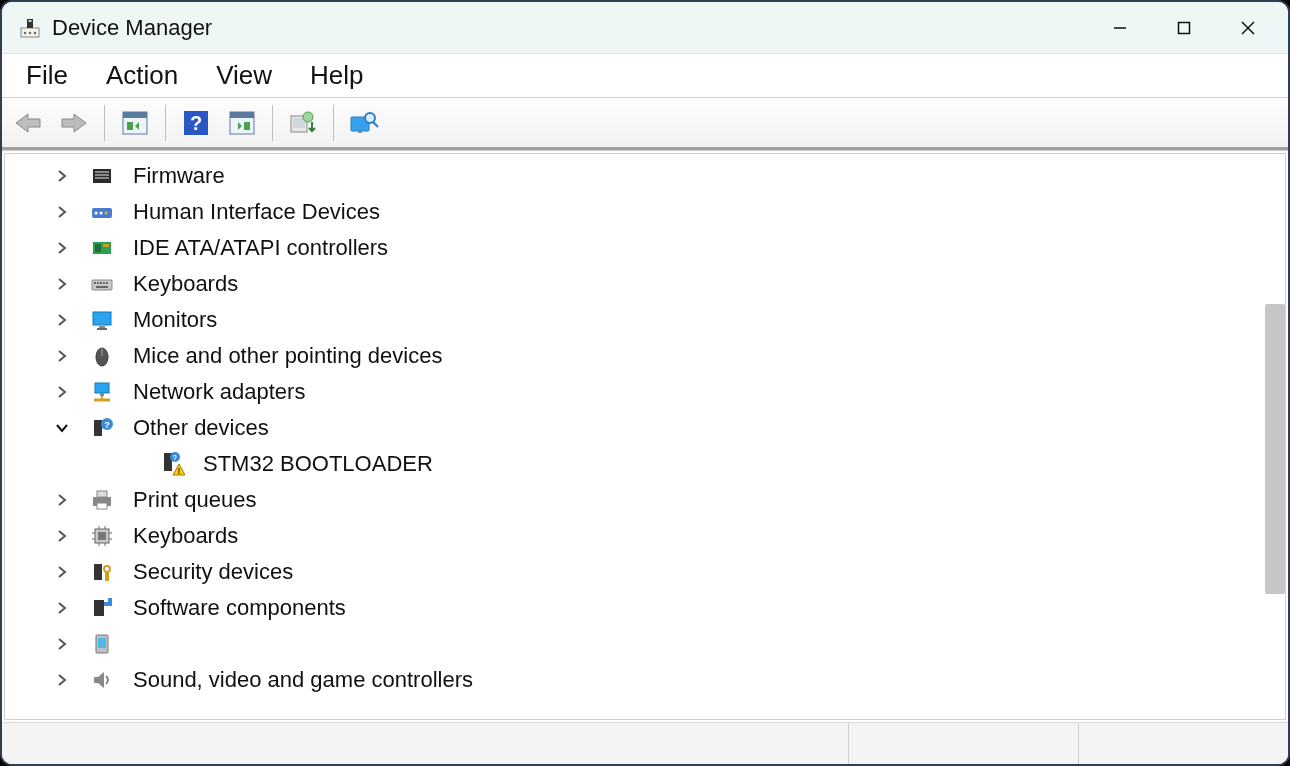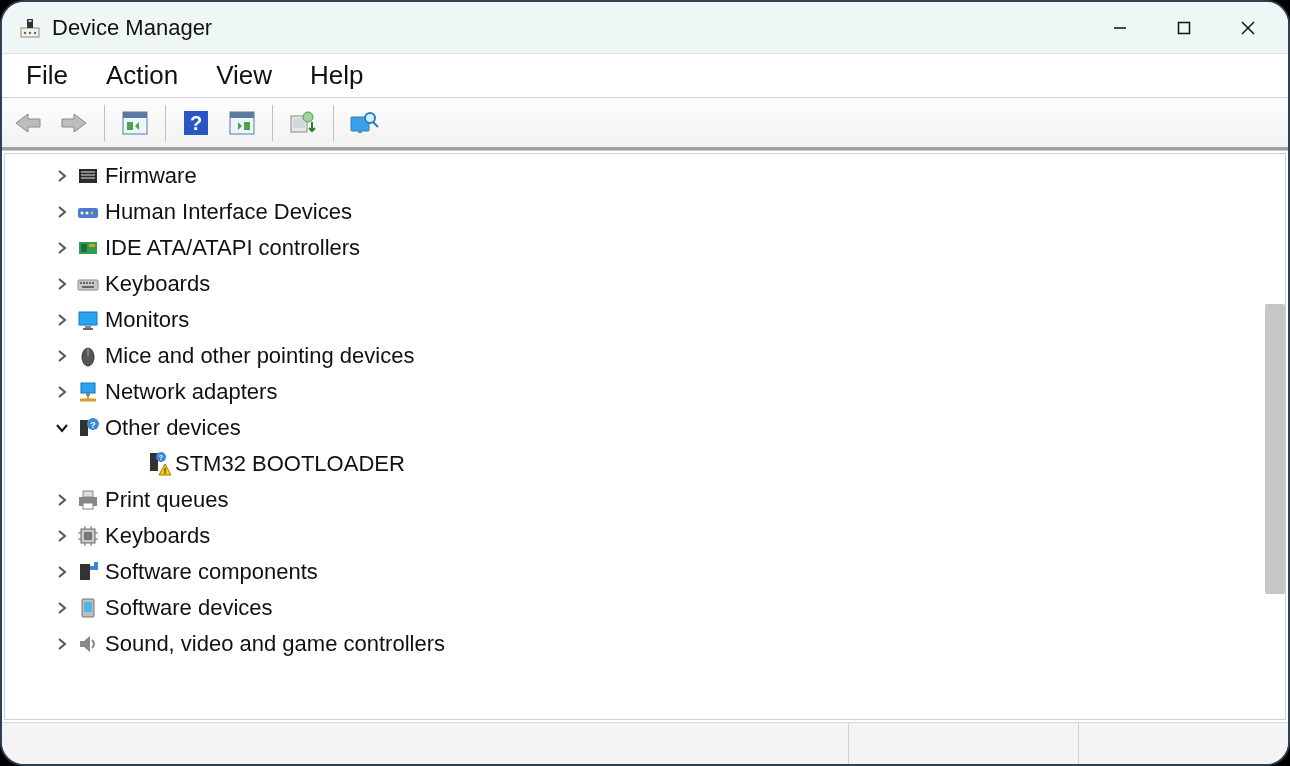--- a/index.html
+++ b/index.html
@@ -7,21 +7,21 @@
     margin: 0;
     padding: 0;
     font-family: "Segoe UI", Tahoma, sans-serif;
     background: #000;
   }
   .window {
     width: 1290px;
     height: 766px;
     background: #ffffff;
     border: 2px solid #304050;
-    border-radius: 24px;
+    border-radius: 12px;
     overflow: hidden;
     display: flex;
     flex-direction: column;
   }
   .titlebar {
     height: 52px;
     background: #eff6f6;
     display: flex;
     align-items: center;
     padding: 0 8px 0 16px;
@@ -104,21 +104,21 @@
     border: 1px solid #d0d0d0;
     margin: 2px;
   }
   .tree-row {
     display: flex;
     align-items: center;
     height: 36px;
     padding-left: 48px;
     font-size: 22px;
     color: #111;
-    gap: 4px;
+    gap: 18px;
     white-space: nowrap;
   }
   .tree-row .expand {
     width: 18px;
     height: 18px;
     display: flex;
     align-items: center;
     justify-content: center;
     color: #555;
   }
@@ -442,20 +442,35 @@
               <line x1="19" y1="15" x2="22" y2="15" stroke="#666"></line>
             <line x1="9" y1="2" x2="9" y2="5" stroke="#666"></line>
               <line x1="15" y1="2" x2="15" y2="5" stroke="#666"></line>
             <line x1="9" y1="19" x2="9" y2="22" stroke="#666"></line>
               <line x1="15" y1="19" x2="15" y2="22" stroke="#666"></line>
           </svg>
         </span>
         <span>Keyboards</span>
       </div>
 
+      <div class="tree-row">
+        <span class="expand">
+          <svg width="12" height="12" viewBox="0 0 12 12">
+              <path d="M3 1 L9 6 L3 11" fill="none" stroke="#555" stroke-width="2"></path>
+            </svg>
+        </span>
+        <span class="dev-icon">
+          <svg width="24" height="24" viewBox="0 0 24 24">
+            <rect x="4" y="4" width="8" height="16" fill="#333"></rect>
+            <circle cx="17" cy="9" r="3" fill="none" stroke="#d0a020" stroke-width="2"></circle>
+            <rect x="15" y="12" width="4" height="9" fill="#d0a020"></rect>
+          </svg>
+        </span>
+        <span>Security devices</span>
+      </div>
 
       <div class="tree-row">
         <span class="expand">
           <svg width="12" height="12" viewBox="0 0 12 12">
               <path d="M3 1 L9 6 L3 11" fill="none" stroke="#555" stroke-width="2"></path>
             </svg>
         </span>
         <span class="dev-icon">
           <svg width="24" height="24" viewBox="0 0 24 24">
             <rect x="4" y="4" width="10" height="16" fill="#333"></rect>
@@ -470,21 +485,20 @@
           <svg width="12" height="12" viewBox="0 0 12 12">
               <path d="M3 1 L9 6 L3 11" fill="none" stroke="#555" stroke-width="2"></path>
             </svg>
         </span>
         <span class="dev-icon">
           <svg width="24" height="24" viewBox="0 0 24 24">
             <rect x="6" y="3" width="12" height="18" rx="1" fill="#bfbfbf" stroke="#777"></rect>
             <rect x="8" y="6" width="8" height="10" fill="#4fb8e8"></rect>
           </svg>
         </span>
-        <span>Software devices</span>
       </div>
 
       <div class="tree-row">
         <span class="expand">
           <svg width="12" height="12" viewBox="0 0 12 12">
               <path d="M3 1 L9 6 L3 11" fill="none" stroke="#555" stroke-width="2"></path>
             </svg>
         </span>
         <span class="dev-icon">
           <svg width="24" height="24" viewBox="0 0 24 24">

